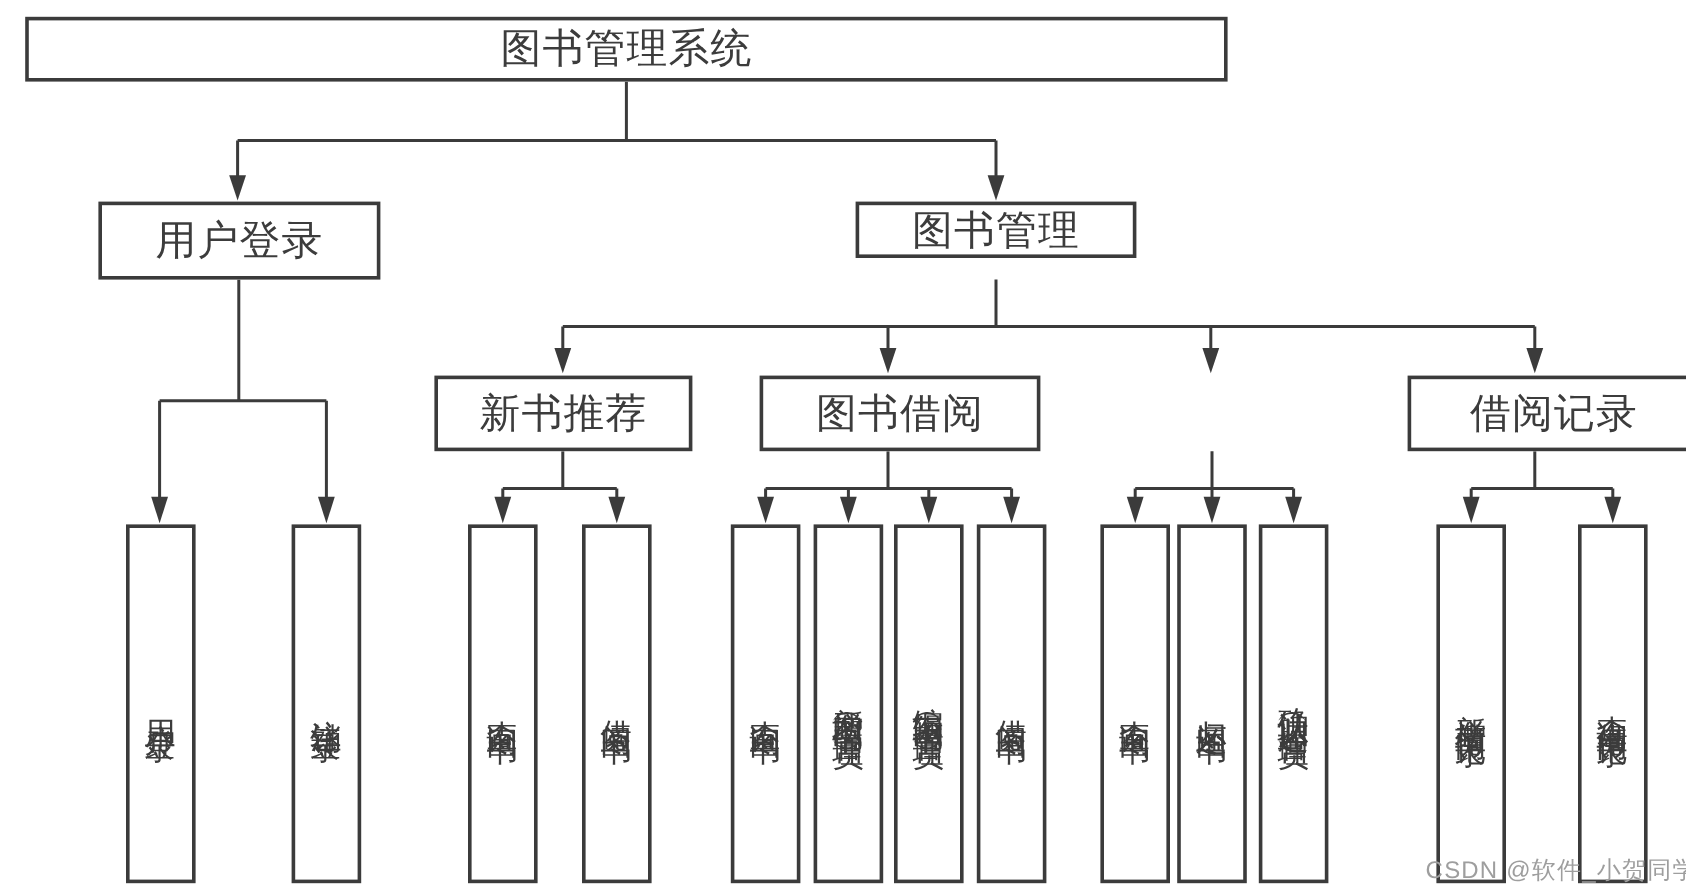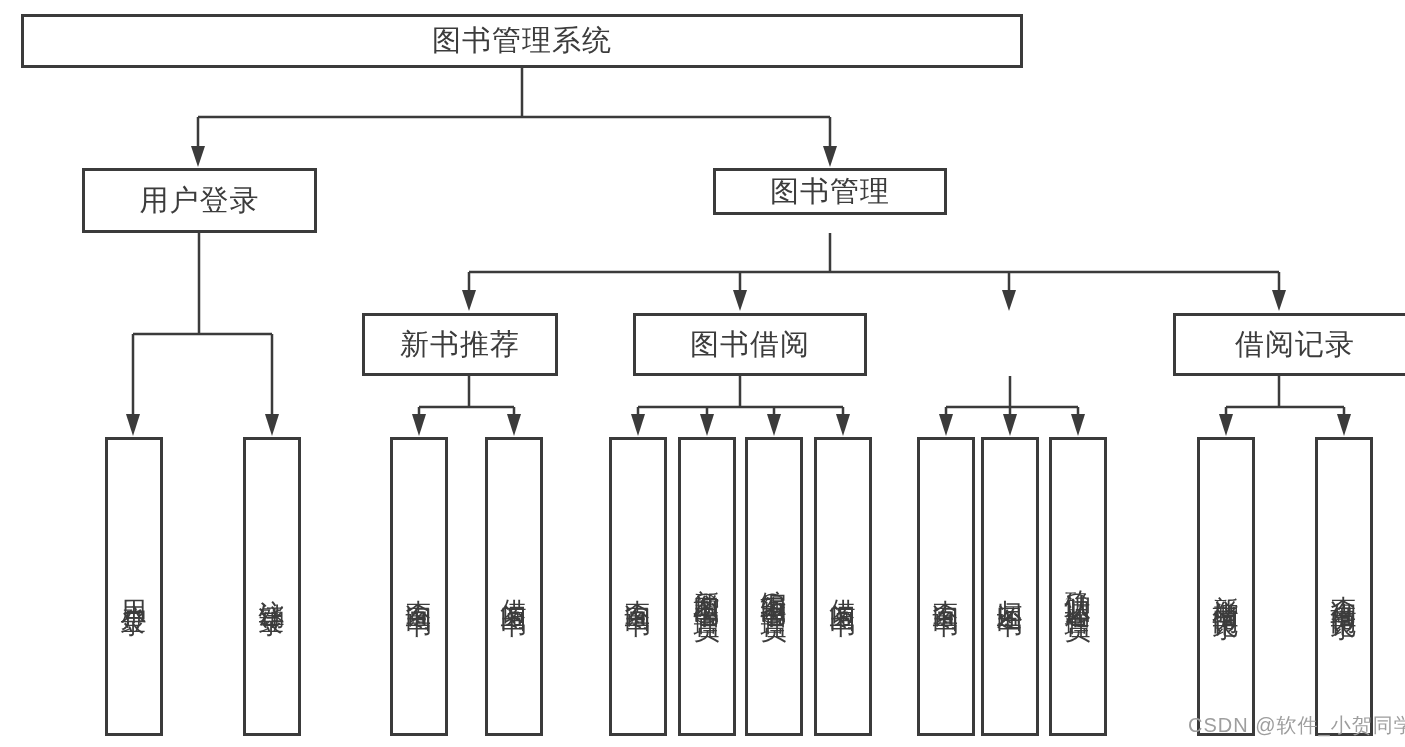--- a/index.html
+++ b/index.html
@@ -15,21 +15,21 @@
     position:absolute;
     box-sizing:border-box;
     background:#ffffff;
     border:3px solid #3b3b3b;
     display:flex;
     align-items:center;
     justify-content:center;
     color:#3c3c3c;
     z-index:2;
   }
-  .node.h{font-size:29px;letter-spacing:1px;}
+  .node.h{font-size:34px;letter-spacing:1px;}
   .node.leaf span{
     writing-mode:vertical-rl;
     text-orientation:mixed;
     font-size:26px;
     letter-spacing:4px;
     line-height:1;
     color:#3c3c3c;
   }
   .watermark{
     position:absolute;
@@ -86,21 +86,21 @@
     <span>图书管理系统</span>
   </div>
 
   <div class="node h" style="left:82px;top:168px;width:235px;height:65px">
     <span>用户登录</span>
   </div>
   <div class="node h" style="left:713px;top:168px;width:234px;height:47px">
     <span>图书管理</span>
   </div>
 
-  <div class="node h" style="left:362px;top:313px;width:196px;height:63px">
+  <div class="node h" style="left:362px;top:313px;width:215px;height:63px">
     <span>新书推荐</span>
   </div>
   <div class="node h" style="left:633px;top:313px;width:234px;height:63px">
     <span>图书借阅</span>
   </div>
   <div class="node h" style="left:1173px;top:313px;width:244px;height:63px">
     <span>借阅记录</span>
   </div>
 
   <div class="node leaf" style="left:105px;top:437px;width:58px;height:299px">

